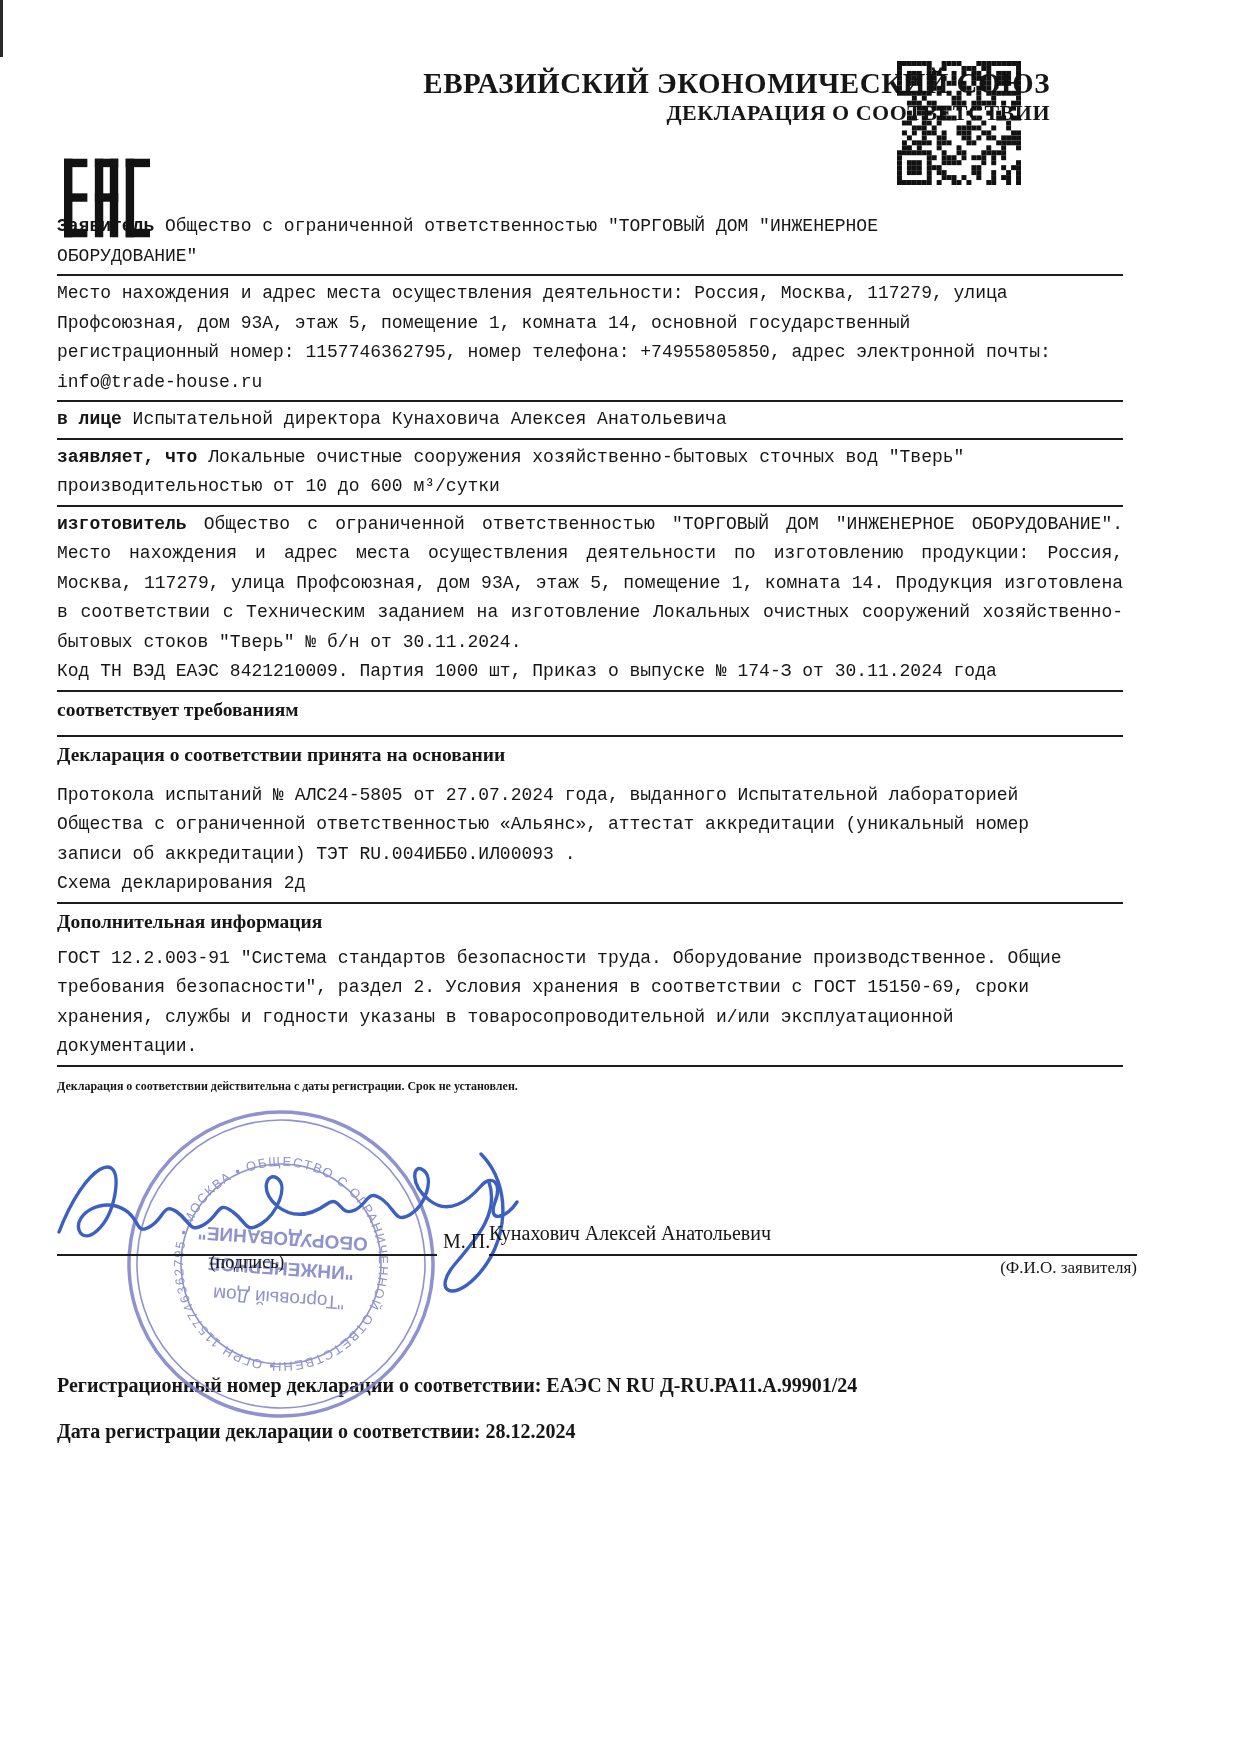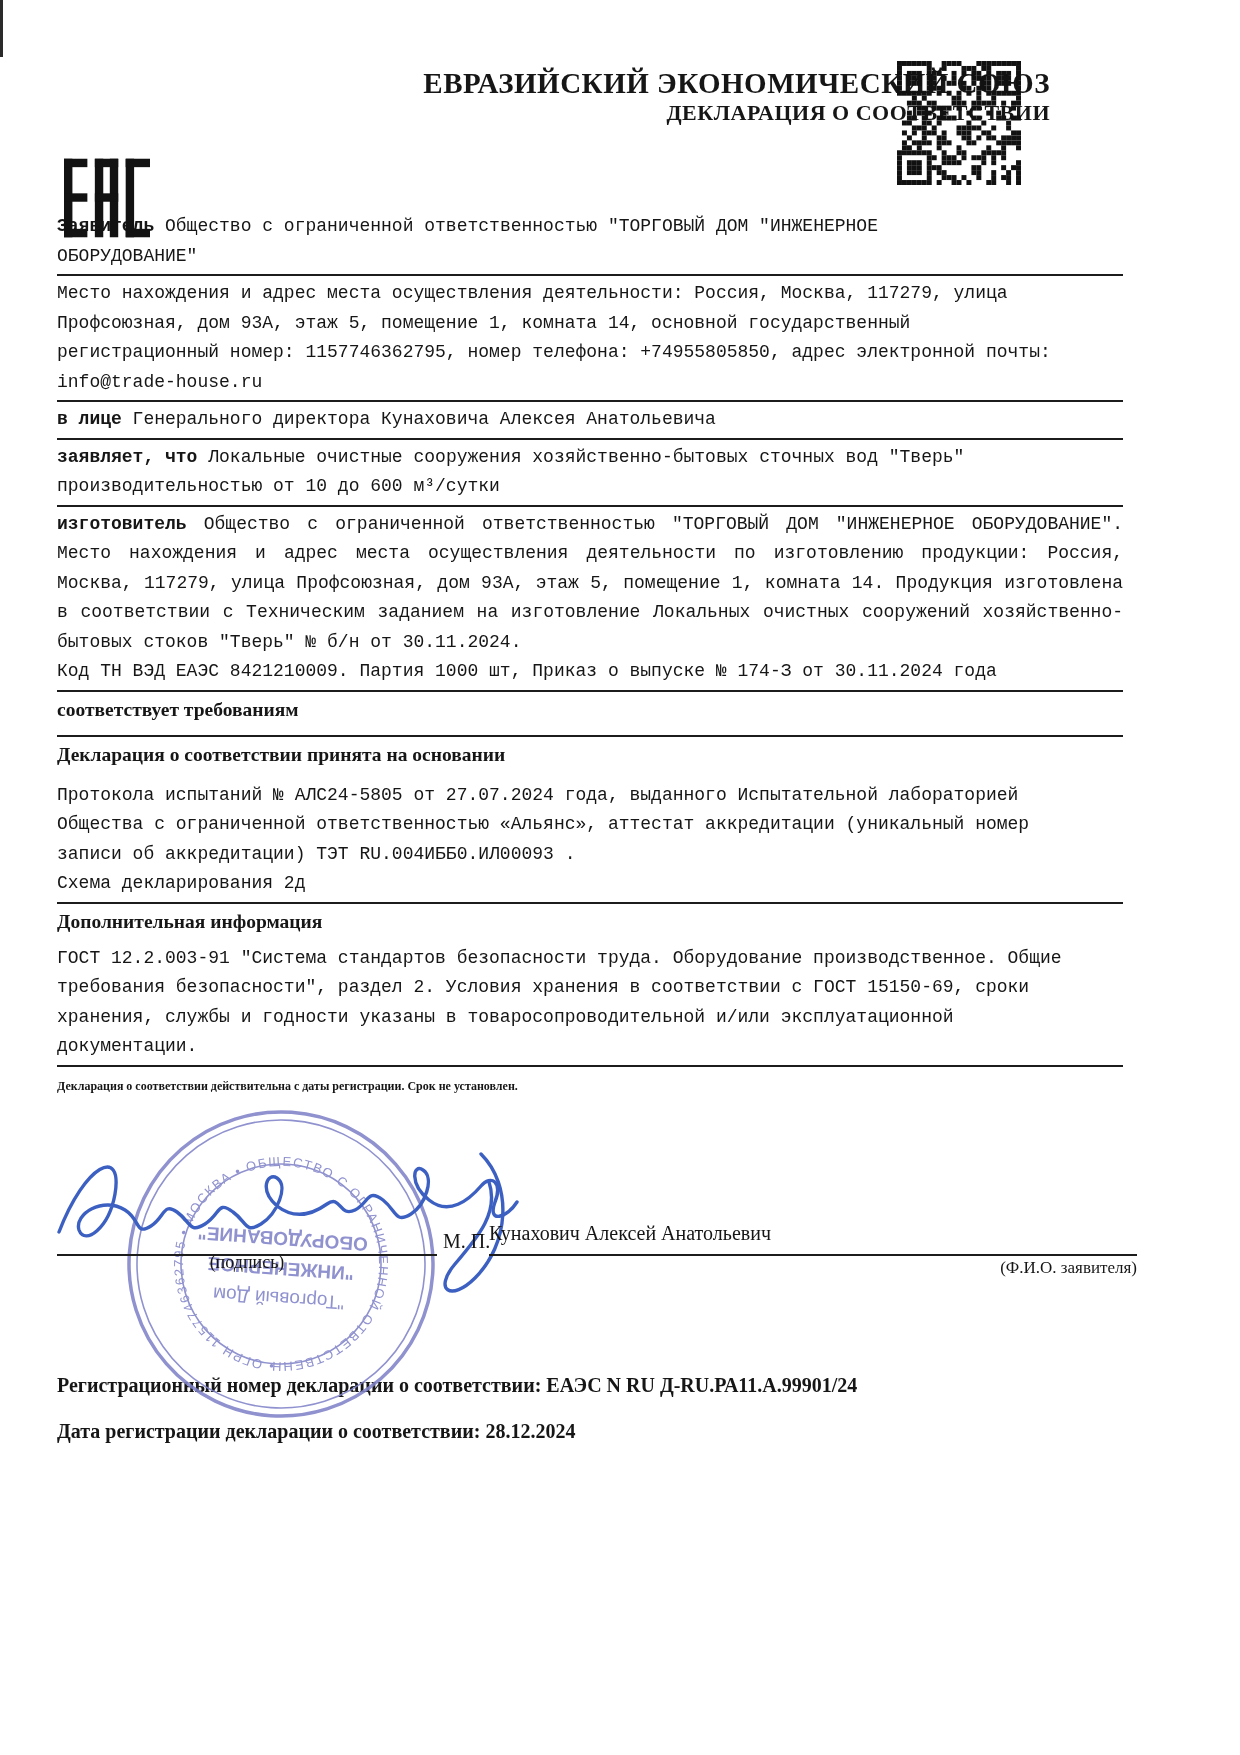--- a/index.html
+++ b/index.html
@@ -392,21 +392,21 @@
   <div class="para"><b>Заявитель</b><span> Общество с ограниченной ответственностью "ТОРГОВЫЙ ДОМ "ИНЖЕНЕРНОЕ
 ОБОРУДОВАНИЕ"</span></div>
   <div class="rule"></div>
 
   <div class="para">Место нахождения и адрес места осуществления деятельности: Россия, Москва, 117279, улица
 Профсоюзная, дом 93А, этаж 5, помещение 1, комната 14, основной государственный
 регистрационный номер: 1157746362795, номер телефона: +74955805850, адрес электронной почты:
 info@trade-house.ru</div>
   <div class="rule"></div>
 
-  <div class="para"><b>в лице</b><span> Генерального директора Кунаховича Алексея Анатольевича</span></div>
+  <div class="para"><b>в лице</b><span> Испытательной директора Кунаховича Алексея Анатольевича</span></div>
   <div class="rule"></div>
 
   <div class="para"><b>заявляет, что</b><span> Локальные очистные сооружения хозяйственно-бытовых сточных вод "Тверь"
 производительностью от 10 до 600 м³/сутки</span></div>
   <div class="rule"></div>
 
   <div class="para just"><b>изготовитель</b><span> Общество с ограниченной ответственностью "ТОРГОВЫЙ ДОМ "ИНЖЕНЕРНОЕ ОБОРУДОВАНИЕ". Место нахождения и адрес места осуществления деятельности по изготовлению продукции: Россия, Москва, 117279, улица Профсоюзная, дом 93А, этаж 5, помещение 1, комната 14. Продукция изготовлена в соответствии с Техническим заданием на изготовление Локальных очистных сооружений хозяйственно-бытовых стоков "Тверь" № б/н от 30.11.2024.</span></div>
 
   <div class="para">Код ТН ВЭД ЕАЭС 8421210009. Партия 1000 шт, Приказ о выпуске № 174-З от 30.11.2024 года</div>
   <div class="rule"></div>

